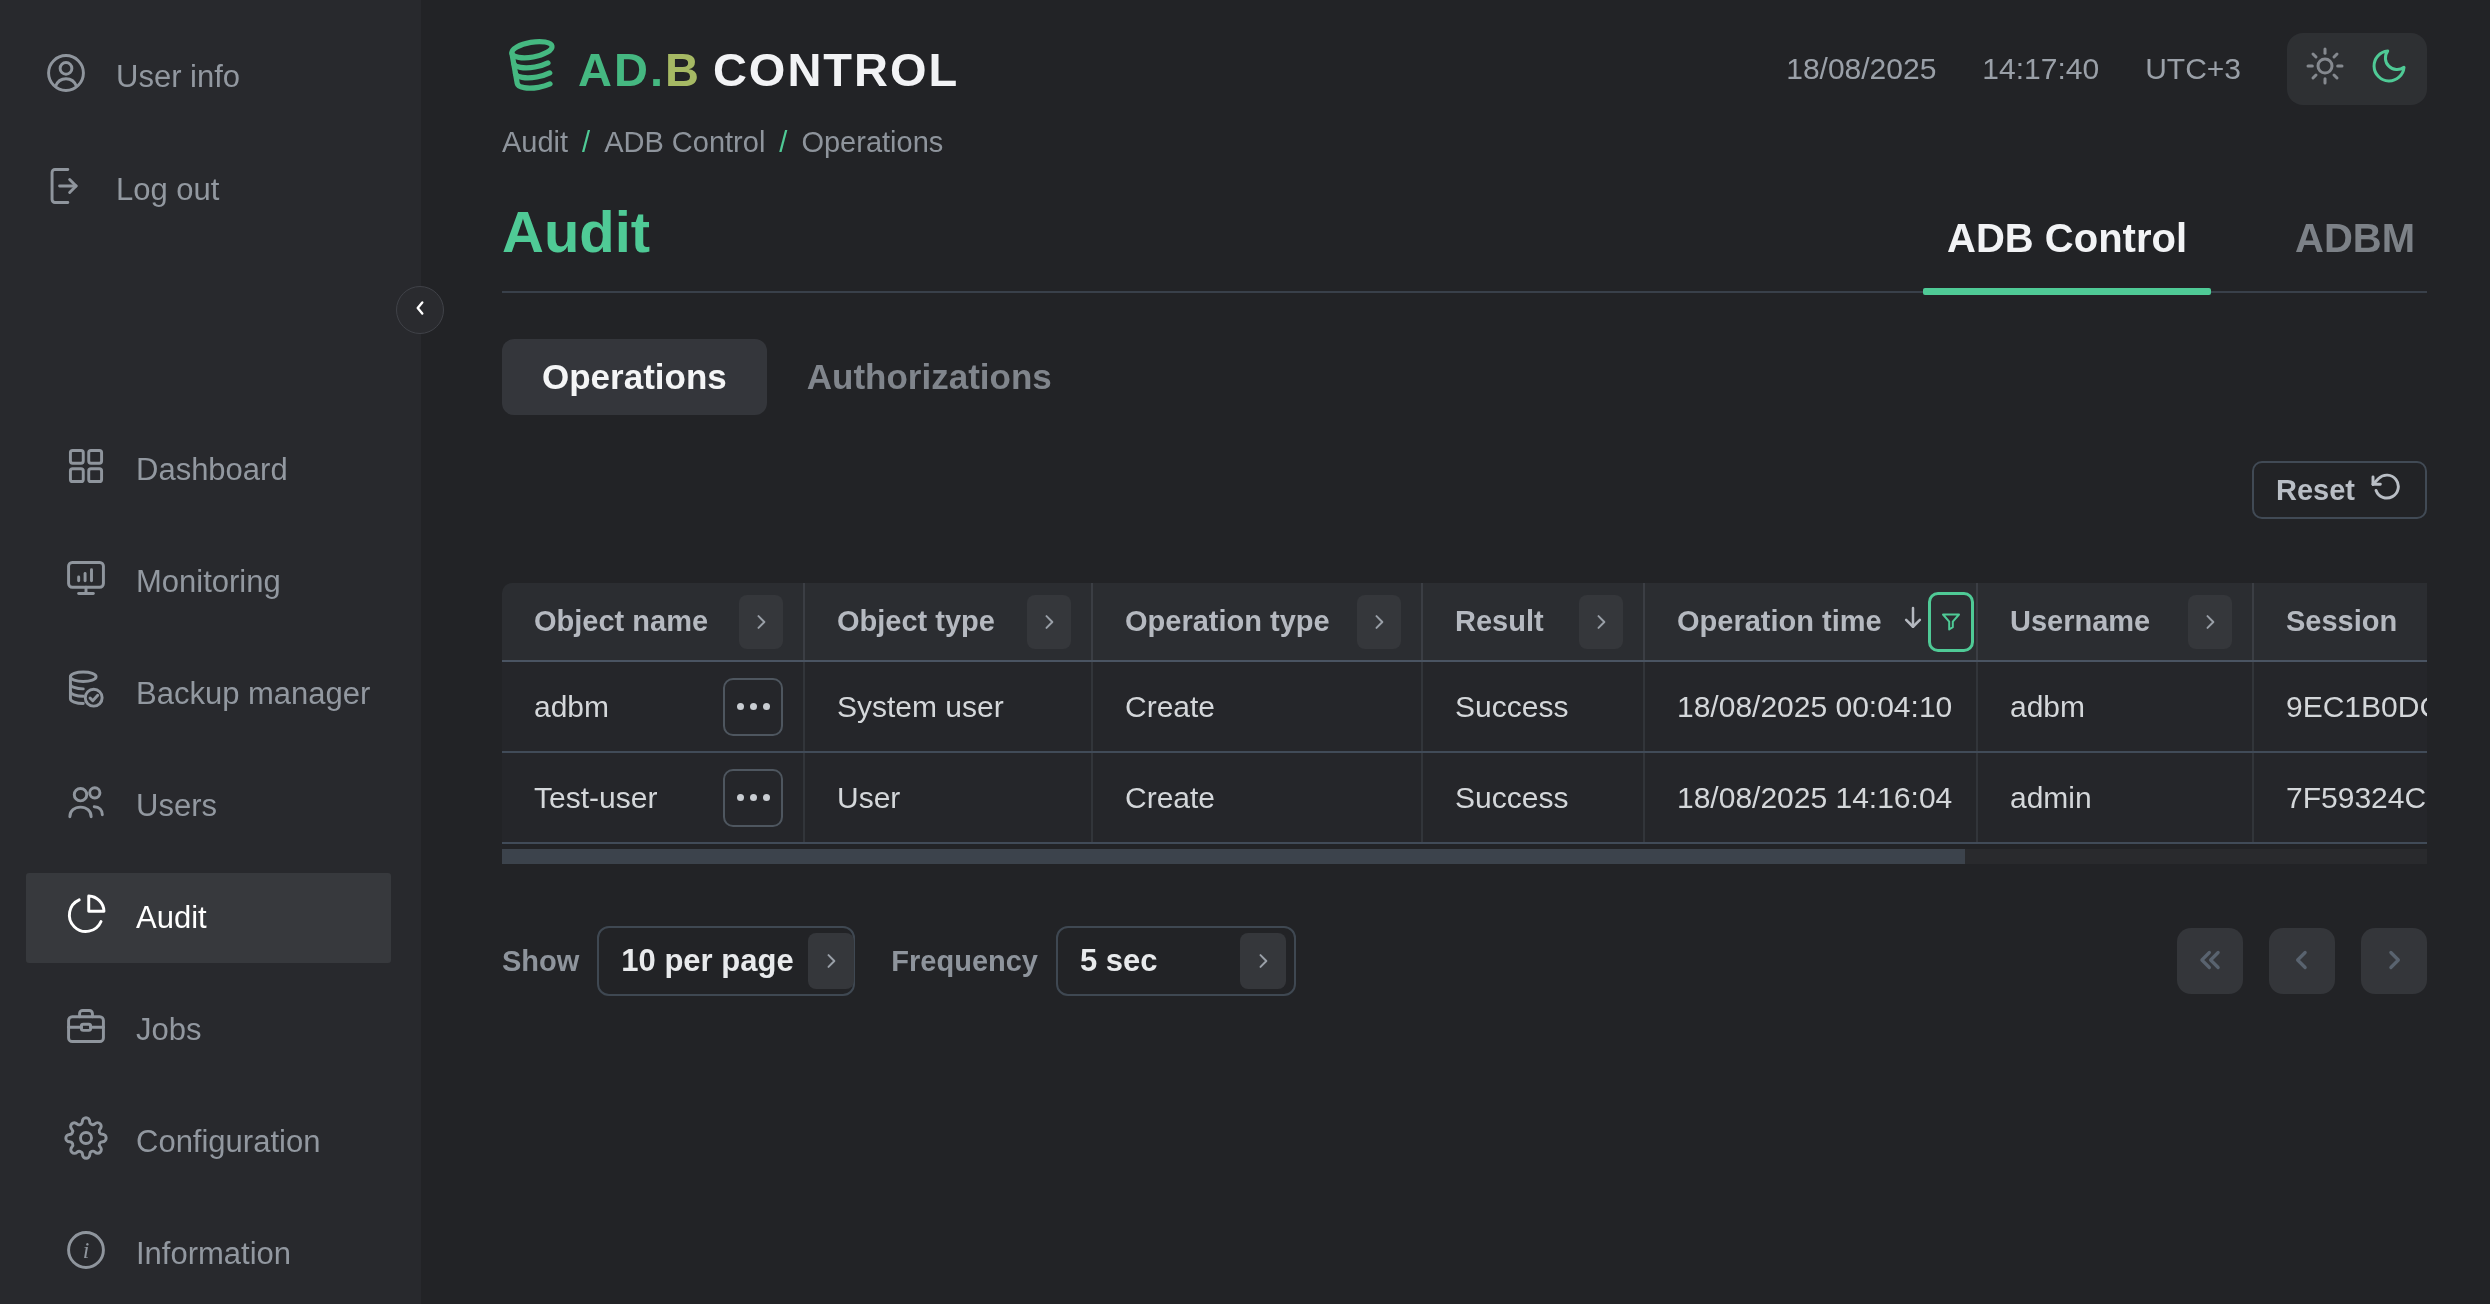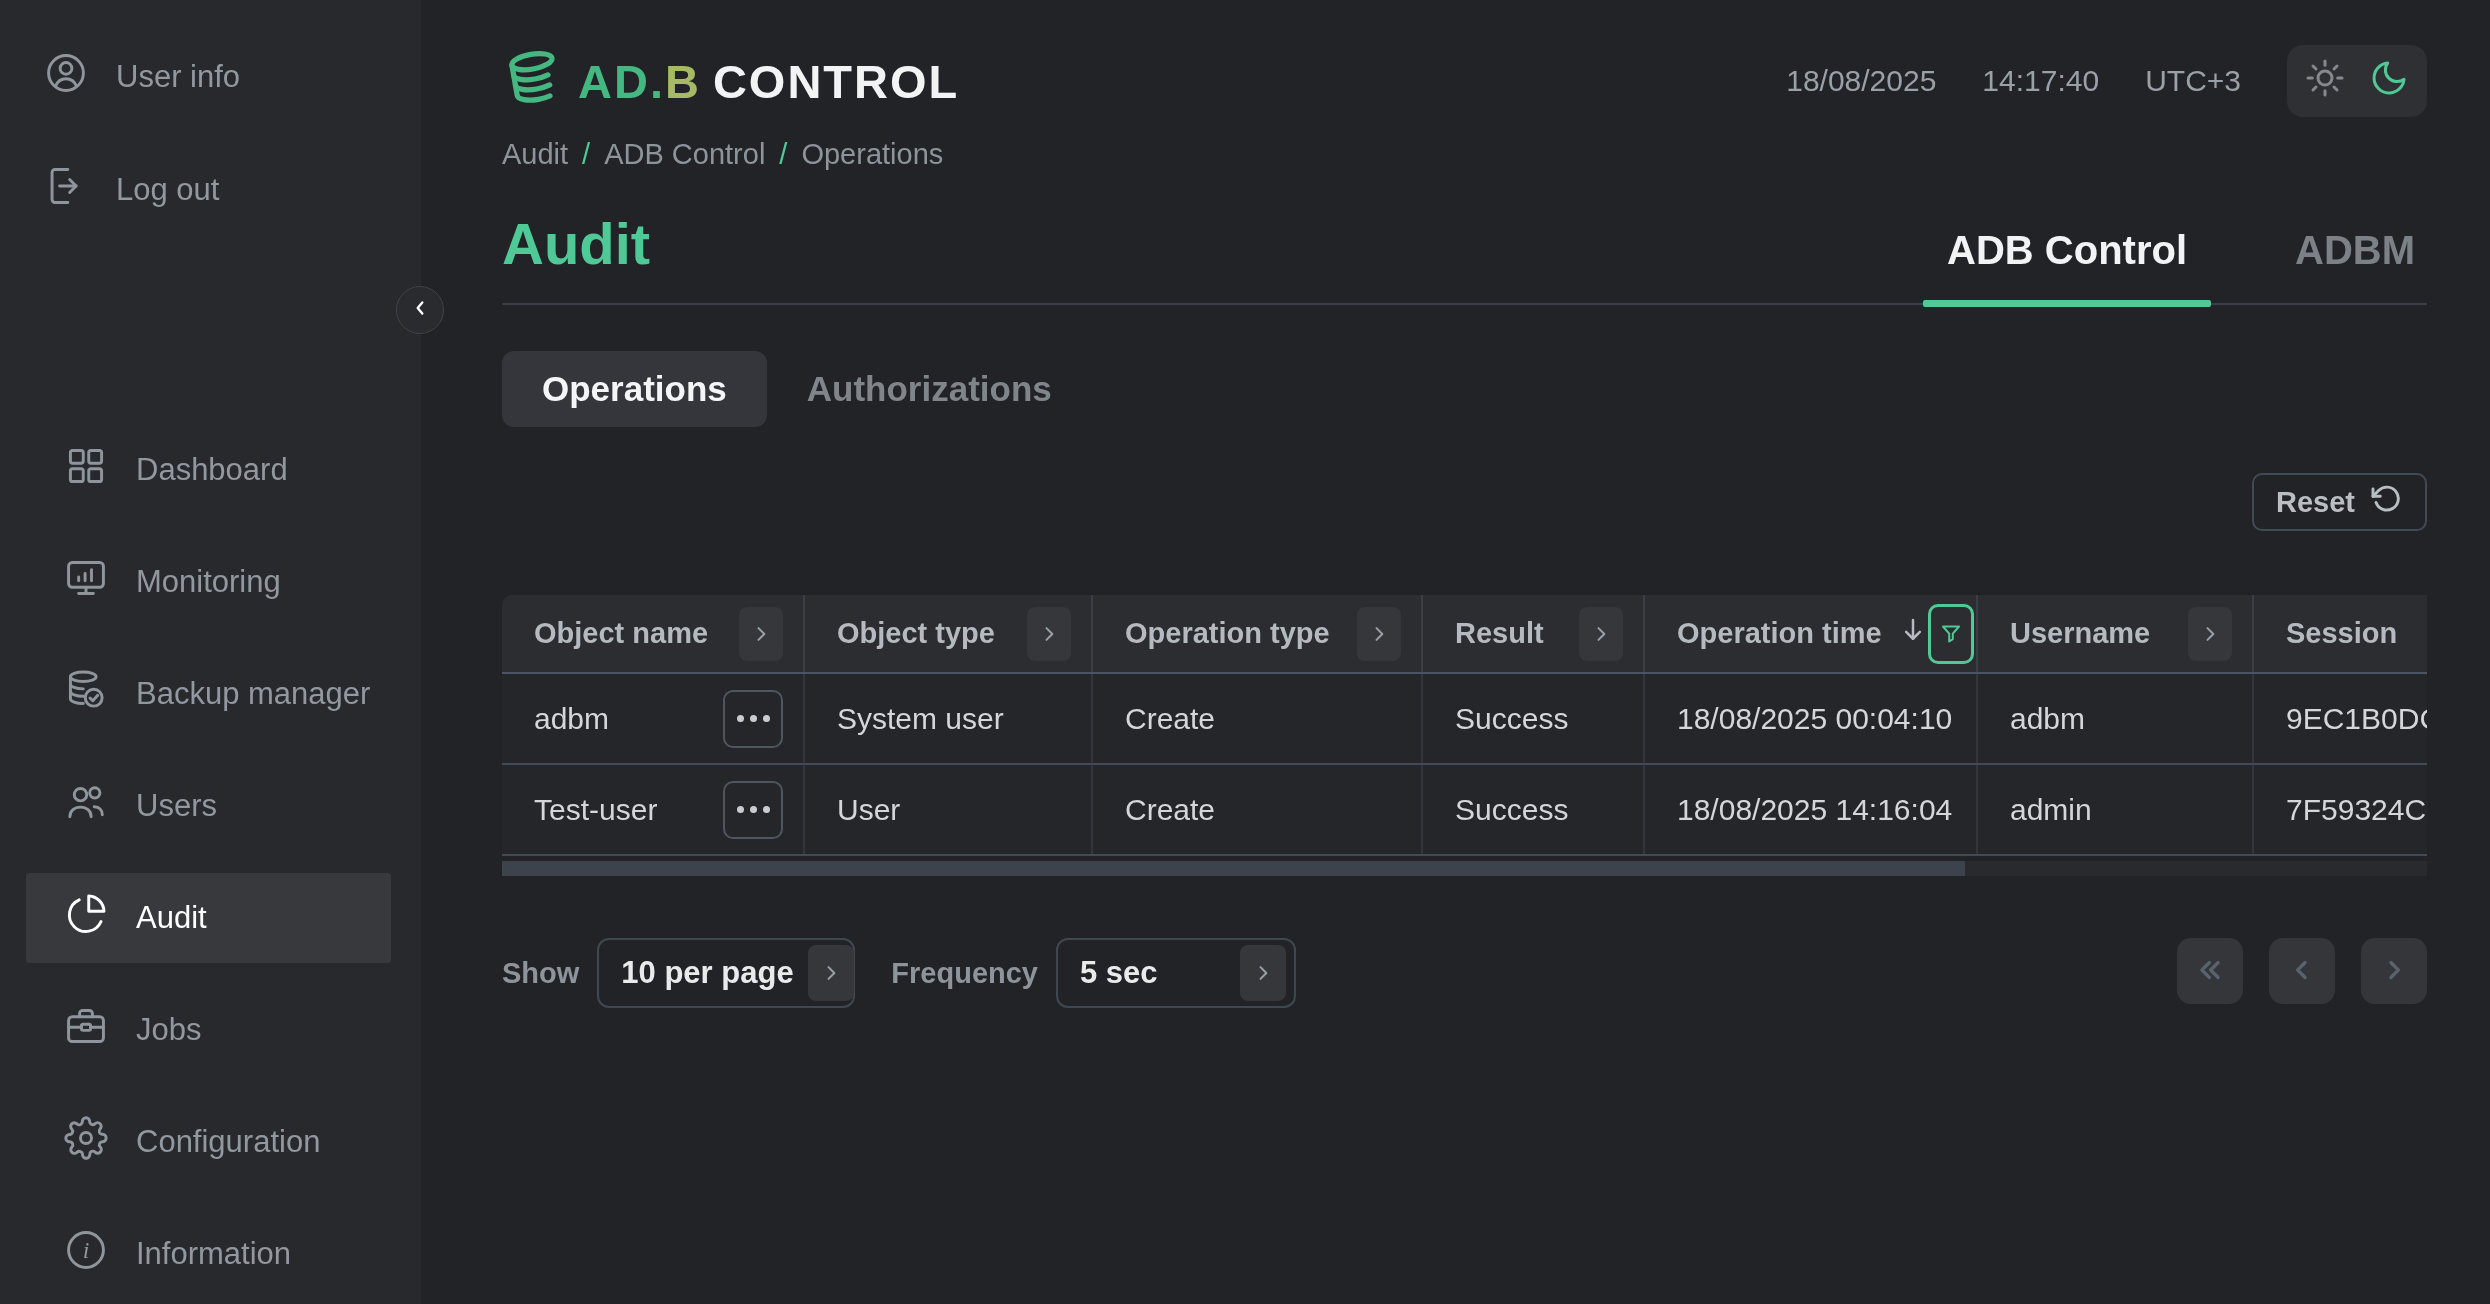--- a/index.html
+++ b/index.html
@@ -21,21 +21,21 @@
   .side-item.active { background:#37393d; color:#ffffff; }
   .side-item.active svg { stroke:#ffffff; }
 
   .collapse-btn { position:absolute; left:396px; top:286px; width:48px; height:48px; border-radius:50%;
                   background:#2a2b2f; border:1px solid #404248; display:flex; align-items:center; justify-content:center;
                   cursor:pointer; z-index:5; }
   .collapse-btn svg { width:22px; height:22px; stroke:#ffffff; stroke-width:2.6; fill:none;
                       stroke-linecap:round; stroke-linejoin:round; }
 
   
-  .main { position:absolute; left:421px; right:0; top:0; bottom:0; padding:12px 63px 0 81px; }
+  .main { position:absolute; left:421px; right:0; top:0; bottom:0; padding:0 63px 0 81px; }
 
   .topbar { margin-top:30px; height:78px; display:flex; align-items:center; justify-content:space-between; }
   .logo { display:flex; align-items:center; }
   .logo svg { width:66px; height:66px; margin-right:10px; }
   .logo-text { font-size:47px; font-weight:bold; letter-spacing:2px; white-space:nowrap; }
   .logo-ad { color:#45b881; } .logo-b { color:#a6b964; } .logo-control { color:#f2f3f5; margin-left:12px; }
 
   .clockbar { display:flex; align-items:center; gap:46px; color:#9aa0a8; font-size:30px; }
   .theme-toggle { width:140px; height:72px; background:#2e3033; border-radius:16px;
                   display:flex; align-items:center; justify-content:center; gap:24px; }
@@ -90,21 +90,21 @@
   .more-btn { width:60px; height:58px; border:2px solid #4e565f; border-radius:10px; background:transparent;
               display:flex; align-items:center; justify-content:center; gap:6px; cursor:pointer; flex:none; }
   .dot { width:7px; height:7px; border-radius:50%; background:#c9cdd2; }
 
   .c1{width:303px;} .c2{width:288px;} .c3{width:330px;gap:20px;} .c4{width:222px;} .c5{width:333px;} .c6{width:276px;} .c7{width:330px;}
 
   .hscroll { margin-top:5px; height:15px; width:100%; background:rgba(255,255,255,0.035); position:relative; }
   .hscroll .thumb { position:absolute; left:0; top:0; height:100%; width:76%; background:#3c434c; cursor:grab; }
 
   
-  .footer-row { margin-top:62px; display:flex; align-items:flex-start; justify-content:space-between; }
+  .footer-row { margin-top:62px; display:flex; align-items:center; justify-content:space-between; }
   .pager-left { display:flex; align-items:center; }
   .ctl-label { font-size:29px; font-weight:bold; color:#8e949c; }
   .dropdown { height:70px; border:2px solid #3f4852; border-radius:12px; background:transparent;
               display:flex; align-items:center; justify-content:space-between; padding:0 8px 0 22px;
               margin-left:18px; cursor:pointer; }
   .dd-show { width:258px; } .dd-freq { width:240px; margin-right:0; }
   .dd-value { font-size:31px; font-weight:bold; color:#e8eaec; white-space:nowrap; }
   .dd-btn { width:46px; height:56px; border:none; border-radius:8px; background:#35373b; margin-left:14px;
             display:flex; align-items:center; justify-content:center; cursor:pointer; flex:none; }
   .dd-btn svg { width:20px; height:20px; stroke:#9aa0a8; fill:none; stroke-width:2.4; stroke-linecap:round; stroke-linejoin:round; }

